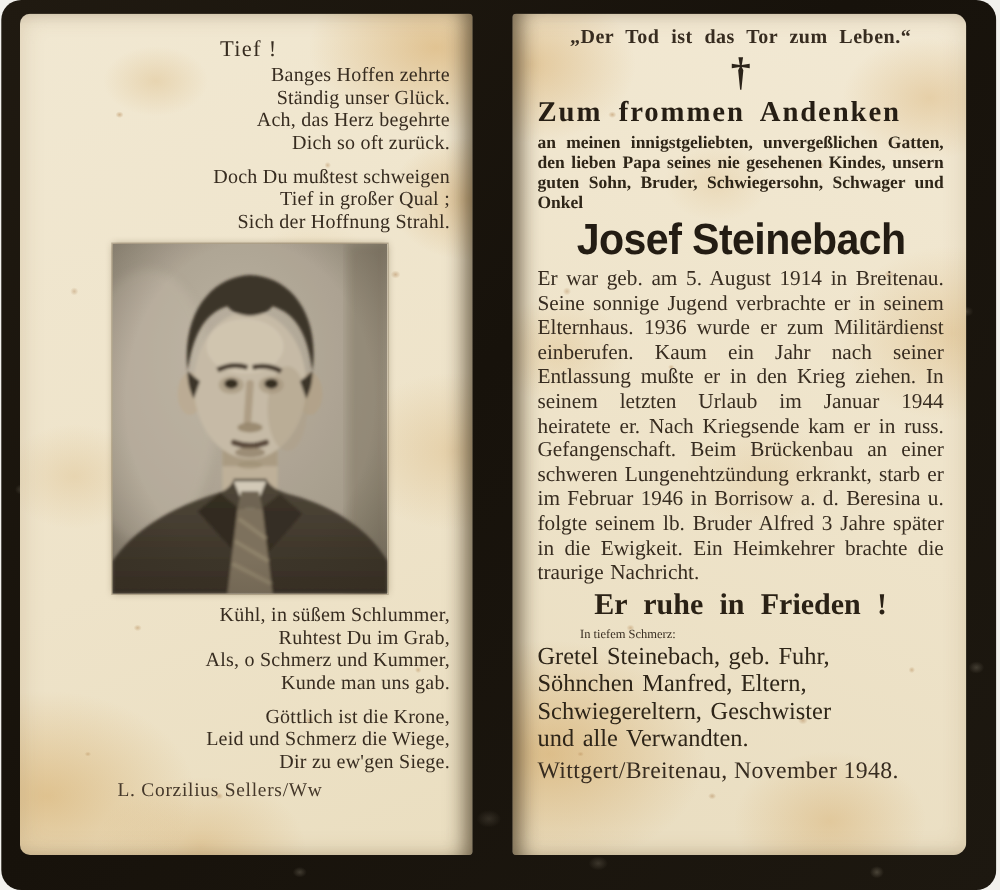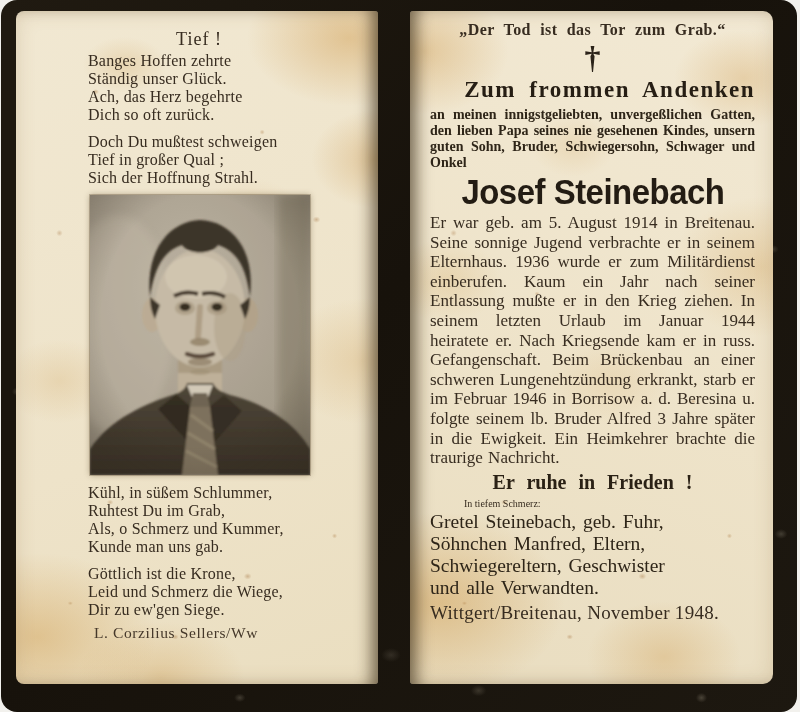--- a/index.html
+++ b/index.html
@@ -74,43 +74,43 @@
       radial-gradient(4px 4px at 78% 58%, rgba(150,95,40,.35), transparent 65%),
       radial-gradient(5px 4px at 26% 73%, rgba(160,105,45,.35), transparent 65%),
       radial-gradient(6px 5px at 64% 84%, rgba(150,95,40,.35), transparent 65%),
       radial-gradient(4px 4px at 88% 78%, rgba(160,105,45,.35), transparent 65%),
       radial-gradient(5px 4px at 44% 93%, rgba(150,95,40,.35), transparent 65%),
       radial-gradient(4px 3px at 15% 88%, rgba(160,105,45,.30), transparent 65%);
   }
   
   .left-inner{position:relative;padding:18px 18px 0 72px;}
   .poem-title{font-size:18px;letter-spacing:1px;margin:0 0 2px -14px;text-align:center;width:250px;}
-  .stanza{font-size:16px;line-height:18px;letter-spacing:.2px;}
+  .stanza{font-size:16px;line-height:18px;letter-spacing:.2px;text-align:right;}
   .stanza + .stanza{margin-top:9px;}
   .photo{
     width:220px;height:280px;margin:8px 0 0 2px;position:relative;
     box-shadow:0 0 6px rgba(70,50,20,.4), 0 0 0 1px rgba(60,45,20,.25);
   }
   .photo svg{display:block;}
   .stanza.after-photo{margin-top:9px;}
   .attribution{font-size:15.5px;letter-spacing:.6px;margin:5px 0 0 6px;color:#45382a;}
   
   .right-inner{position:relative;padding:10px 18px 0 20px;}
   .motto{text-align:center;font-size:16px;word-spacing:5px;letter-spacing:.4px;font-weight:600;}
   .cross{text-align:center;font-size:32px;line-height:30px;margin-top:3px;font-weight:bold;color:#2b2319;}
-  .heading{text-align:right;font-size:23px;font-weight:bold;letter-spacing:1.5px;word-spacing:6px;margin-top:5px;color:#261e14;}
+  .heading{text-align:left;font-size:23px;font-weight:bold;letter-spacing:1.5px;word-spacing:6px;margin-top:5px;color:#261e14;}
   .dedication{font-size:14px;line-height:16px;font-weight:bold;text-align:justify;margin-top:4px;word-spacing:1.5px;color:#2e2518;}
   .name-row{text-align:center;margin-top:2px;height:38px;}
   .name{
     display:inline-block;font-family:"Liberation Sans", sans-serif;
     font-weight:700;font-size:35px;line-height:38px;letter-spacing:-.5px;
     transform:scaleX(.94);transform-origin:center;color:#231c13;
   }
   .bio{font-size:17px;line-height:19.6px;text-align:justify;margin-top:2px;word-spacing:1px;}
-  .closing{text-align:center;font-size:20px;font-weight:bold;word-spacing:7px;margin-top:3px;color:#2a2115;}
+  .closing{text-align:center;font-size:24px;font-weight:bold;word-spacing:7px;margin-top:3px;color:#2a2115;}
   .mourning-label{font-size:10px;margin:4px 0 0 34px;}
   .mourners{font-size:19.5px;line-height:22px;font-weight:normal;margin-top:2px;word-spacing:2px;color:#2e2518;}
   .place-date{font-size:19px;margin-top:3px;letter-spacing:.3px;}
 </style>
 </head>
 <body>
 
 <div class="page">
   <div class="card">
 
@@ -216,21 +216,21 @@
           <div>Dir zu ew'gen Siege.</div>
         </div>
 
         <div class="attribution">L. Corzilius Sellers/Ww</div>
       </div>
     </div>
 
     <div class="panel panel-right">
       <div class="freckles"></div>
       <div class="right-inner">
-        <div class="motto">„Der Tod ist das Tor zum Grab.“</div>
+        <div class="motto">„Der Tod ist das Tor zum Leben.“</div>
         <div class="cross">†</div>
         <div class="heading">Zum frommen Andenken</div>
         <div class="dedication">an meinen innigstgeliebten, unvergeßlichen Gatten, den lieben Papa seines nie gesehenen Kindes, unsern guten Sohn, Bruder, Schwiegersohn, Schwager und Onkel</div>
         <div class="name-row">
           <span class="name">Josef Steinebach</span>
         </div>
         <div class="bio">Er war geb. am 5. August 1914 in Breitenau. Seine sonnige Jugend verbrachte er in seinem Elternhaus. 1936 wurde er zum Militärdienst einberufen. Kaum ein Jahr nach seiner Entlassung mußte er in den Krieg ziehen. In seinem letzten Urlaub im Januar 1944 heiratete er. Nach Kriegsende kam er in russ. Gefangenschaft. Beim Brückenbau an einer schweren Lungenehtzündung erkrankt, starb er im Februar 1946 in Borrisow a. d. Beresina u. folgte seinem lb. Bruder Alfred 3 Jahre später in die Ewigkeit. Ein Heimkehrer brachte die traurige Nachricht.</div>
         <div class="closing">Er ruhe in Frieden !</div>
         <div class="mourning-label">In tiefem Schmerz:</div>
         <div class="mourners">

